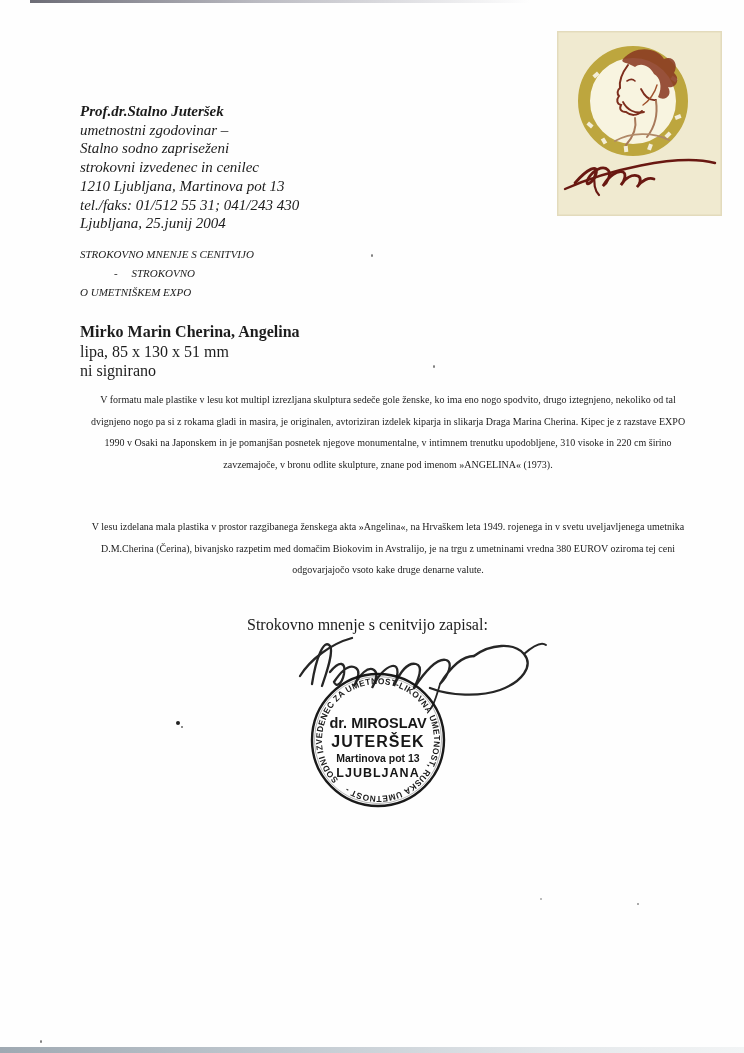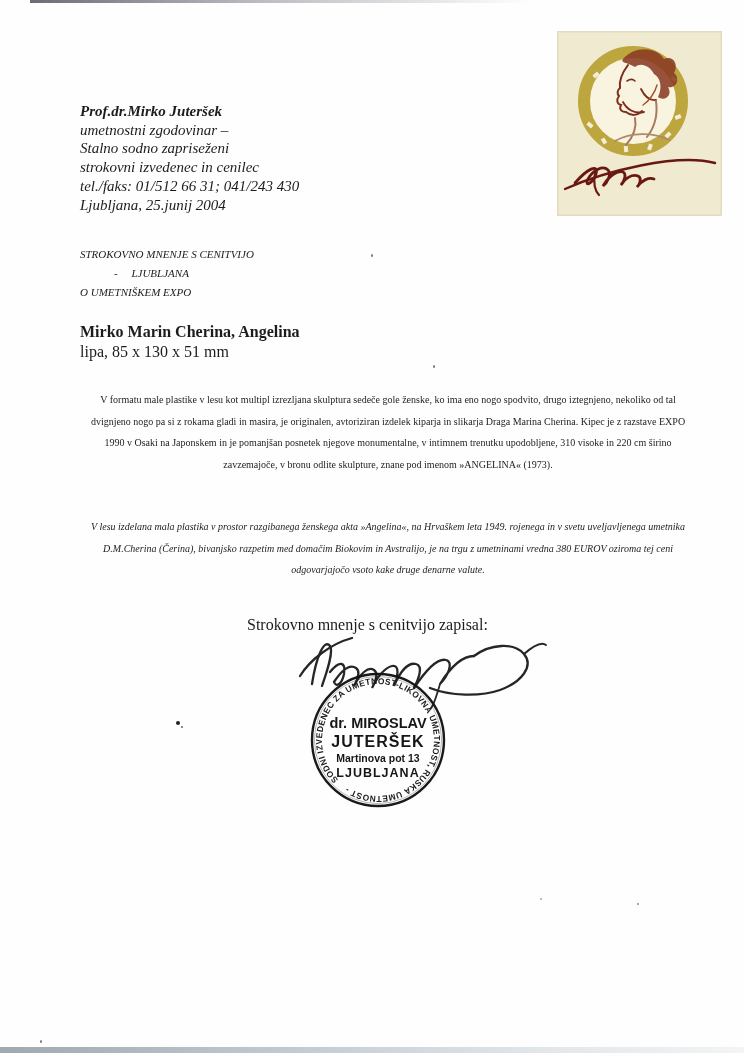--- a/index.html
+++ b/index.html
@@ -23,21 +23,21 @@
   .doc-title{position:absolute;left:80px;top:245px;font-size:11px;font-style:italic;line-height:19.2px;}
   .doc-title .t2{padding-left:34px;white-space:pre;}
 
   
   .artwork{position:absolute;left:80px;top:322px;font-size:16px;line-height:19.6px;}
   .artwork .art-title{font-weight:bold;}
 
   
   .para{position:absolute;left:88px;width:600px;font-size:10px;line-height:21.7px;margin:0;text-align:center;}
   .p1{top:389px;}
-  .p2{top:516px;font-style:italic;}
+  .p2{top:516px;}
 
   .closing{position:absolute;left:247px;top:616px;font-size:16px;}
 
   .signature-svg{position:absolute;left:290px;top:618px;}
   .stamp-svg{position:absolute;left:288px;top:650px;}
   .sticker-svg{position:absolute;left:557px;top:31px;}
 </style>
 </head>
 <body>
 
@@ -72,37 +72,39 @@
       <path d="M86,74 C92,70 98,62 100,54" stroke="#a0522d" stroke-width="1.4"></path>
     </g>
     <g fill="none" stroke="#691811" stroke-linecap="round">
       <path d="M8,158 C48,140 120,122 158,132" stroke-width="2.4"></path>
       <path d="M18,152 C30,138 42,132 39,143 C36,152 27,157 31,148 C36,139 46,134 51,139 C55,143 50,152 46,155 C52,145 60,139 66,141 C70,143 67,151 64,154 C68,147 75,143 81,145 C85,147 83,153 80,156 C85,149 92,146 97,148" stroke-width="2.8"></path>
       <path d="M38,143 C36,152 38,160 42,164" stroke-width="2.2"></path>
     </g>
   </svg>
 
   <div class="author">
-    <div class="name">Prof.dr.Mirko Juteršek</div>
+    <div class="name">Prof.dr.Stalno Juteršek</div>
     <div>umetnostni zgodovinar –</div>
     <div>Stalno sodno zapriseženi</div>
     <div>strokovni izvedenec in cenilec</div>
-    <div>tel./faks: 01/512 66 31; 041/243 430</div>
+    <div>1210 Ljubljana, Martinova pot 13</div>
+    <div>tel./faks: 01/512 55 31; 041/243 430</div>
     <div>Ljubljana, 25.junij 2004</div>
   </div>
 
   <div class="doc-title">
     <div>STROKOVNO MNENJE S CENITVIJO</div>
-    <div class="t2">-     LJUBLJANA</div>
+    <div class="t2">-     STROKOVNO</div>
     <div>O UMETNIŠKEM EXPO</div>
   </div>
 
   <div class="artwork">
     <div class="art-title">Mirko Marin Cherina, Angelina</div>
     <div>lipa, 85 x 130 x 51 mm</div>
+    <div>ni signirano</div>
   </div>
 
   <p class="para p1">V formatu male plastike v lesu kot multipl izrezljana skulptura sedeče gole ženske, ko ima eno nogo spodvito, drugo iztegnjeno, nekoliko od tal dvignjeno nogo pa si z rokama gladi in masira, je originalen, avtoriziran izdelek kiparja in slikarja Draga Marina Cherina. Kipec je z razstave EXPO 1990 v Osaki na Japonskem in je pomanjšan posnetek njegove monumentalne, v intimnem trenutku upodobljene, 310 visoke in 220 cm širino zavzemajoče, v bronu odlite skulpture, znane pod imenom »ANGELINA« (1973).</p>
   <p class="para p2">V lesu izdelana mala plastika v prostor razgibanega ženskega akta »Angelina«, na Hrvaškem leta 1949. rojenega in v svetu uveljavljenega umetnika D.M.Cherina (Čerina), bivanjsko razpetim med domačim Biokovim in Avstralijo, je na trgu z umetninami vredna 380 EUROV oziroma tej ceni odgovarjajočo vsoto kake druge denarne valute.</p>
 
   <div class="closing">Strokovno mnenje s cenitvijo zapisal:</div>
 
   <svg class="stamp-svg" width="180" height="180" viewBox="0 0 180 180">
     <circle cx="90" cy="90" r="66" fill="none" stroke="#1a1a1a" stroke-width="2.4"></circle>
     <circle cx="90" cy="90" r="63.6" fill="none" stroke="#1a1a1a" stroke-width="0.7" opacity="0.45"></circle>

